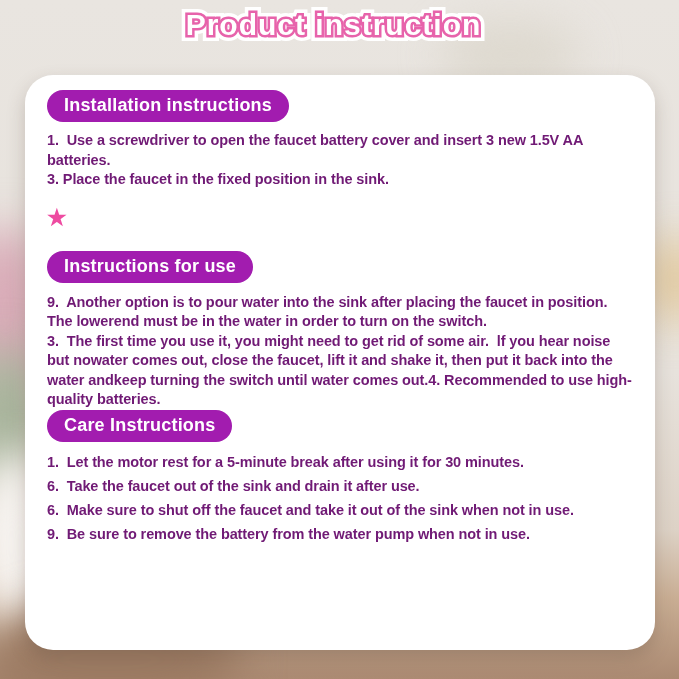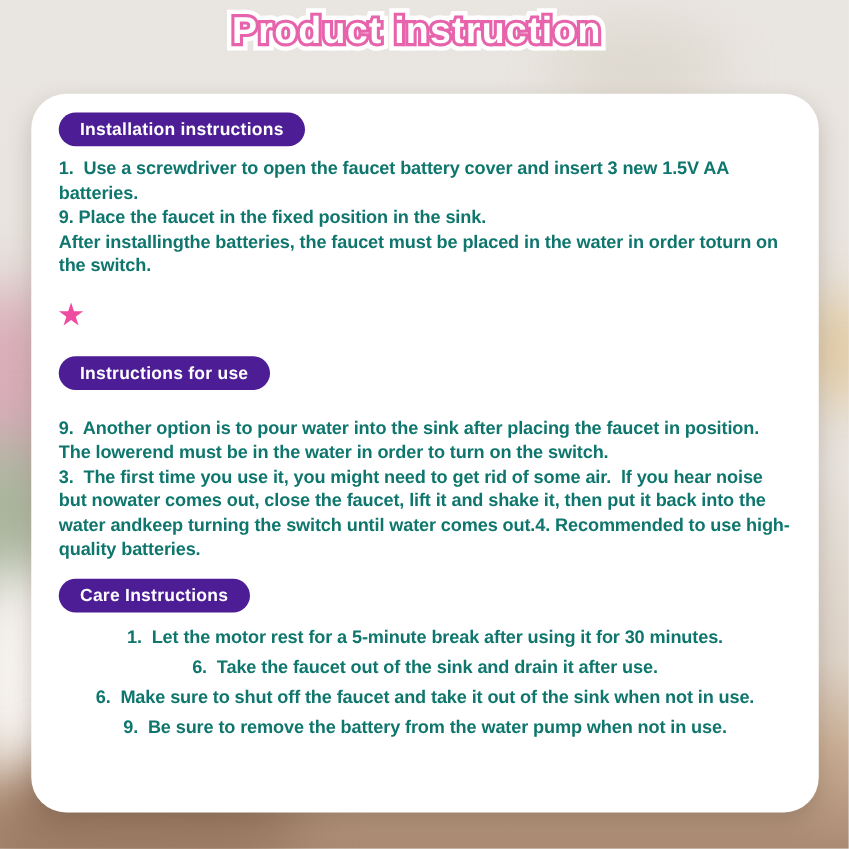--- a/index.html
+++ b/index.html
@@ -39,41 +39,41 @@
   .card{
     position:absolute;left:25px;top:75px;width:630px;height:575px;
     background:#ffffff;border-radius:28px;
     box-shadow:0 8px 18px rgba(90,70,60,.25);
     box-sizing:border-box;
     padding:15px 22px 10px 22px;
   }
 
   .badge{
     display:inline-block;
-    background:#4c1d95;color:#ffffff;
-    font-size:14px;font-weight:700;letter-spacing:.2px;
+    background:#a21caf;color:#ffffff;
+    font-size:18px;font-weight:700;letter-spacing:.2px;
     padding:5px 17px 6px 17px;border-radius:999px;
   }
   .badge-row{margin:0 0 9px 0;}
 
-  .items{color:#0f766e;font-size:14.5px;font-weight:700;line-height:19.5px;letter-spacing:-0.1px;}
+  .items{color:#701a75;font-size:14.5px;font-weight:700;line-height:19.5px;letter-spacing:-0.1px;}
   .items p{margin:0;white-space:pre-wrap;}
 
   .battery-note{
     margin:17px 0 22px 0;display:flex;align-items:center;gap:8px;
     color:#cb4b9e;font-size:15px;font-weight:700;white-space:pre-wrap;
   }
   .star{color:#ee4ba1;font-size:22px;line-height:1;}
 
   .section{margin-bottom:0;}
   .section.usage{margin-top:0;}
-  .section.usage .badge-row{margin-bottom:22px;}
-  .section.care{margin-top:12px;}
+  .section.usage .badge-row{margin-bottom:10px;}
+  .section.care{}
   .section.care .badge-row{margin-bottom:8px;}
-  .section.care .items p{line-height:24px;white-space:pre-wrap;text-align:center;}
+  .section.care .items p{line-height:24px;white-space:pre-wrap;}
 </style>
 </head>
 <body>
 
 <div class="bg">
   <div class="base"></div>
   <div class="blob stem"></div>
   <div class="blob pink"></div>
   <div class="blob green"></div>
   <div class="blob white"></div>
@@ -88,22 +88,21 @@
 </div>
 
 <div class="card">
 
   <div class="section install">
     <div class="badge-row">
       <span class="badge">Installation instructions</span>
     </div>
     <div class="items">
       <p>1.  Use a screwdriver to open the faucet battery cover and insert 3 new 1.5V AA batteries.</p>
-      <p>9. Place the faucet in the fixed position in the sink.</p>
-      <p>After installingthe batteries, the faucet must be placed in the water in order toturn on the switch.</p>
+      <p>3. Place the faucet in the fixed position in the sink.</p>
     </div>
     <div class="battery-note">
       <span class="star">★</span>
     </div>
   </div>
 
   <div class="section usage">
     <div class="badge-row">
       <span class="badge">Instructions for use</span>
     </div>

